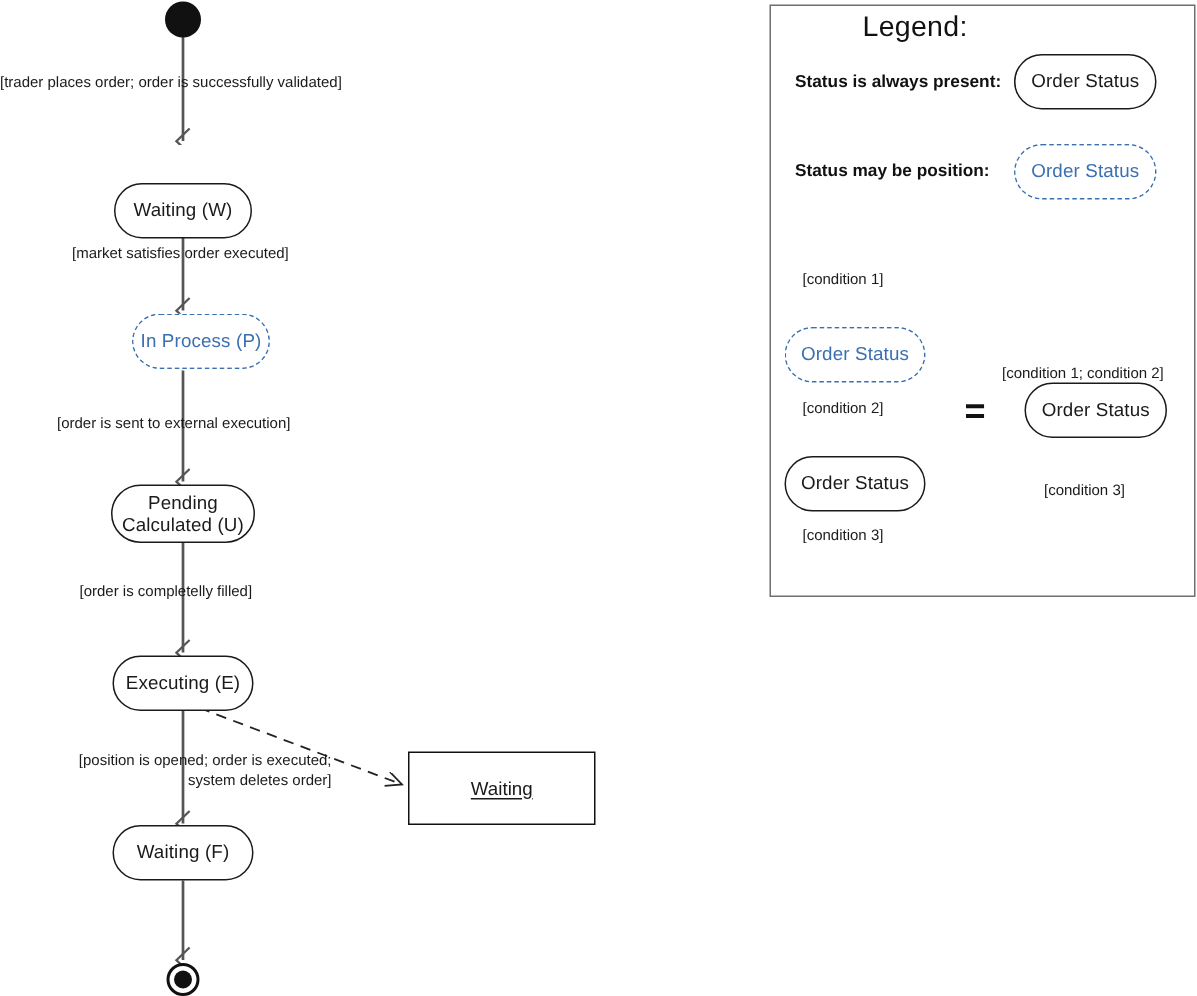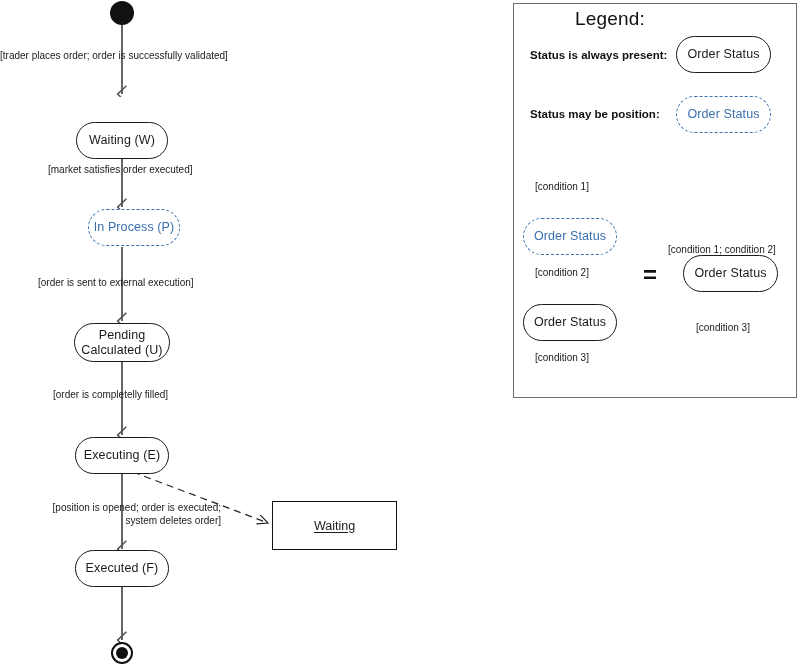--- a/index.html
+++ b/index.html
@@ -221,21 +221,21 @@
   <div class="pill" style="left:74px; top:323px; width:96px; height:39px;">
     <span class="pill-text" style="white-space:pre-line;">Pending
 Calculated (U)</span>
   </div>
 
   <div class="pill" style="left:75px; top:437px; width:94px; height:37px;">
     <span class="pill-text">Executing (E)</span>
   </div>
 
   <div class="pill" style="left:75px; top:550px; width:94px; height:37px;">
-    <span class="pill-text">Executed (F)</span>
+    <span class="pill-text">Waiting (F)</span>
   </div>
 
   <div class="final-node" style="left:111px; top:642px;"></div>
 
   <div class="object-box" style="left:272px; top:501px; width:125px; height:49px;">
     <span class="object-name">Waiting</span>
   </div>
 
   <div class="edge-label" style="left:0px; top:50px;">[trader places order; order is successfully validated]</div>
 

